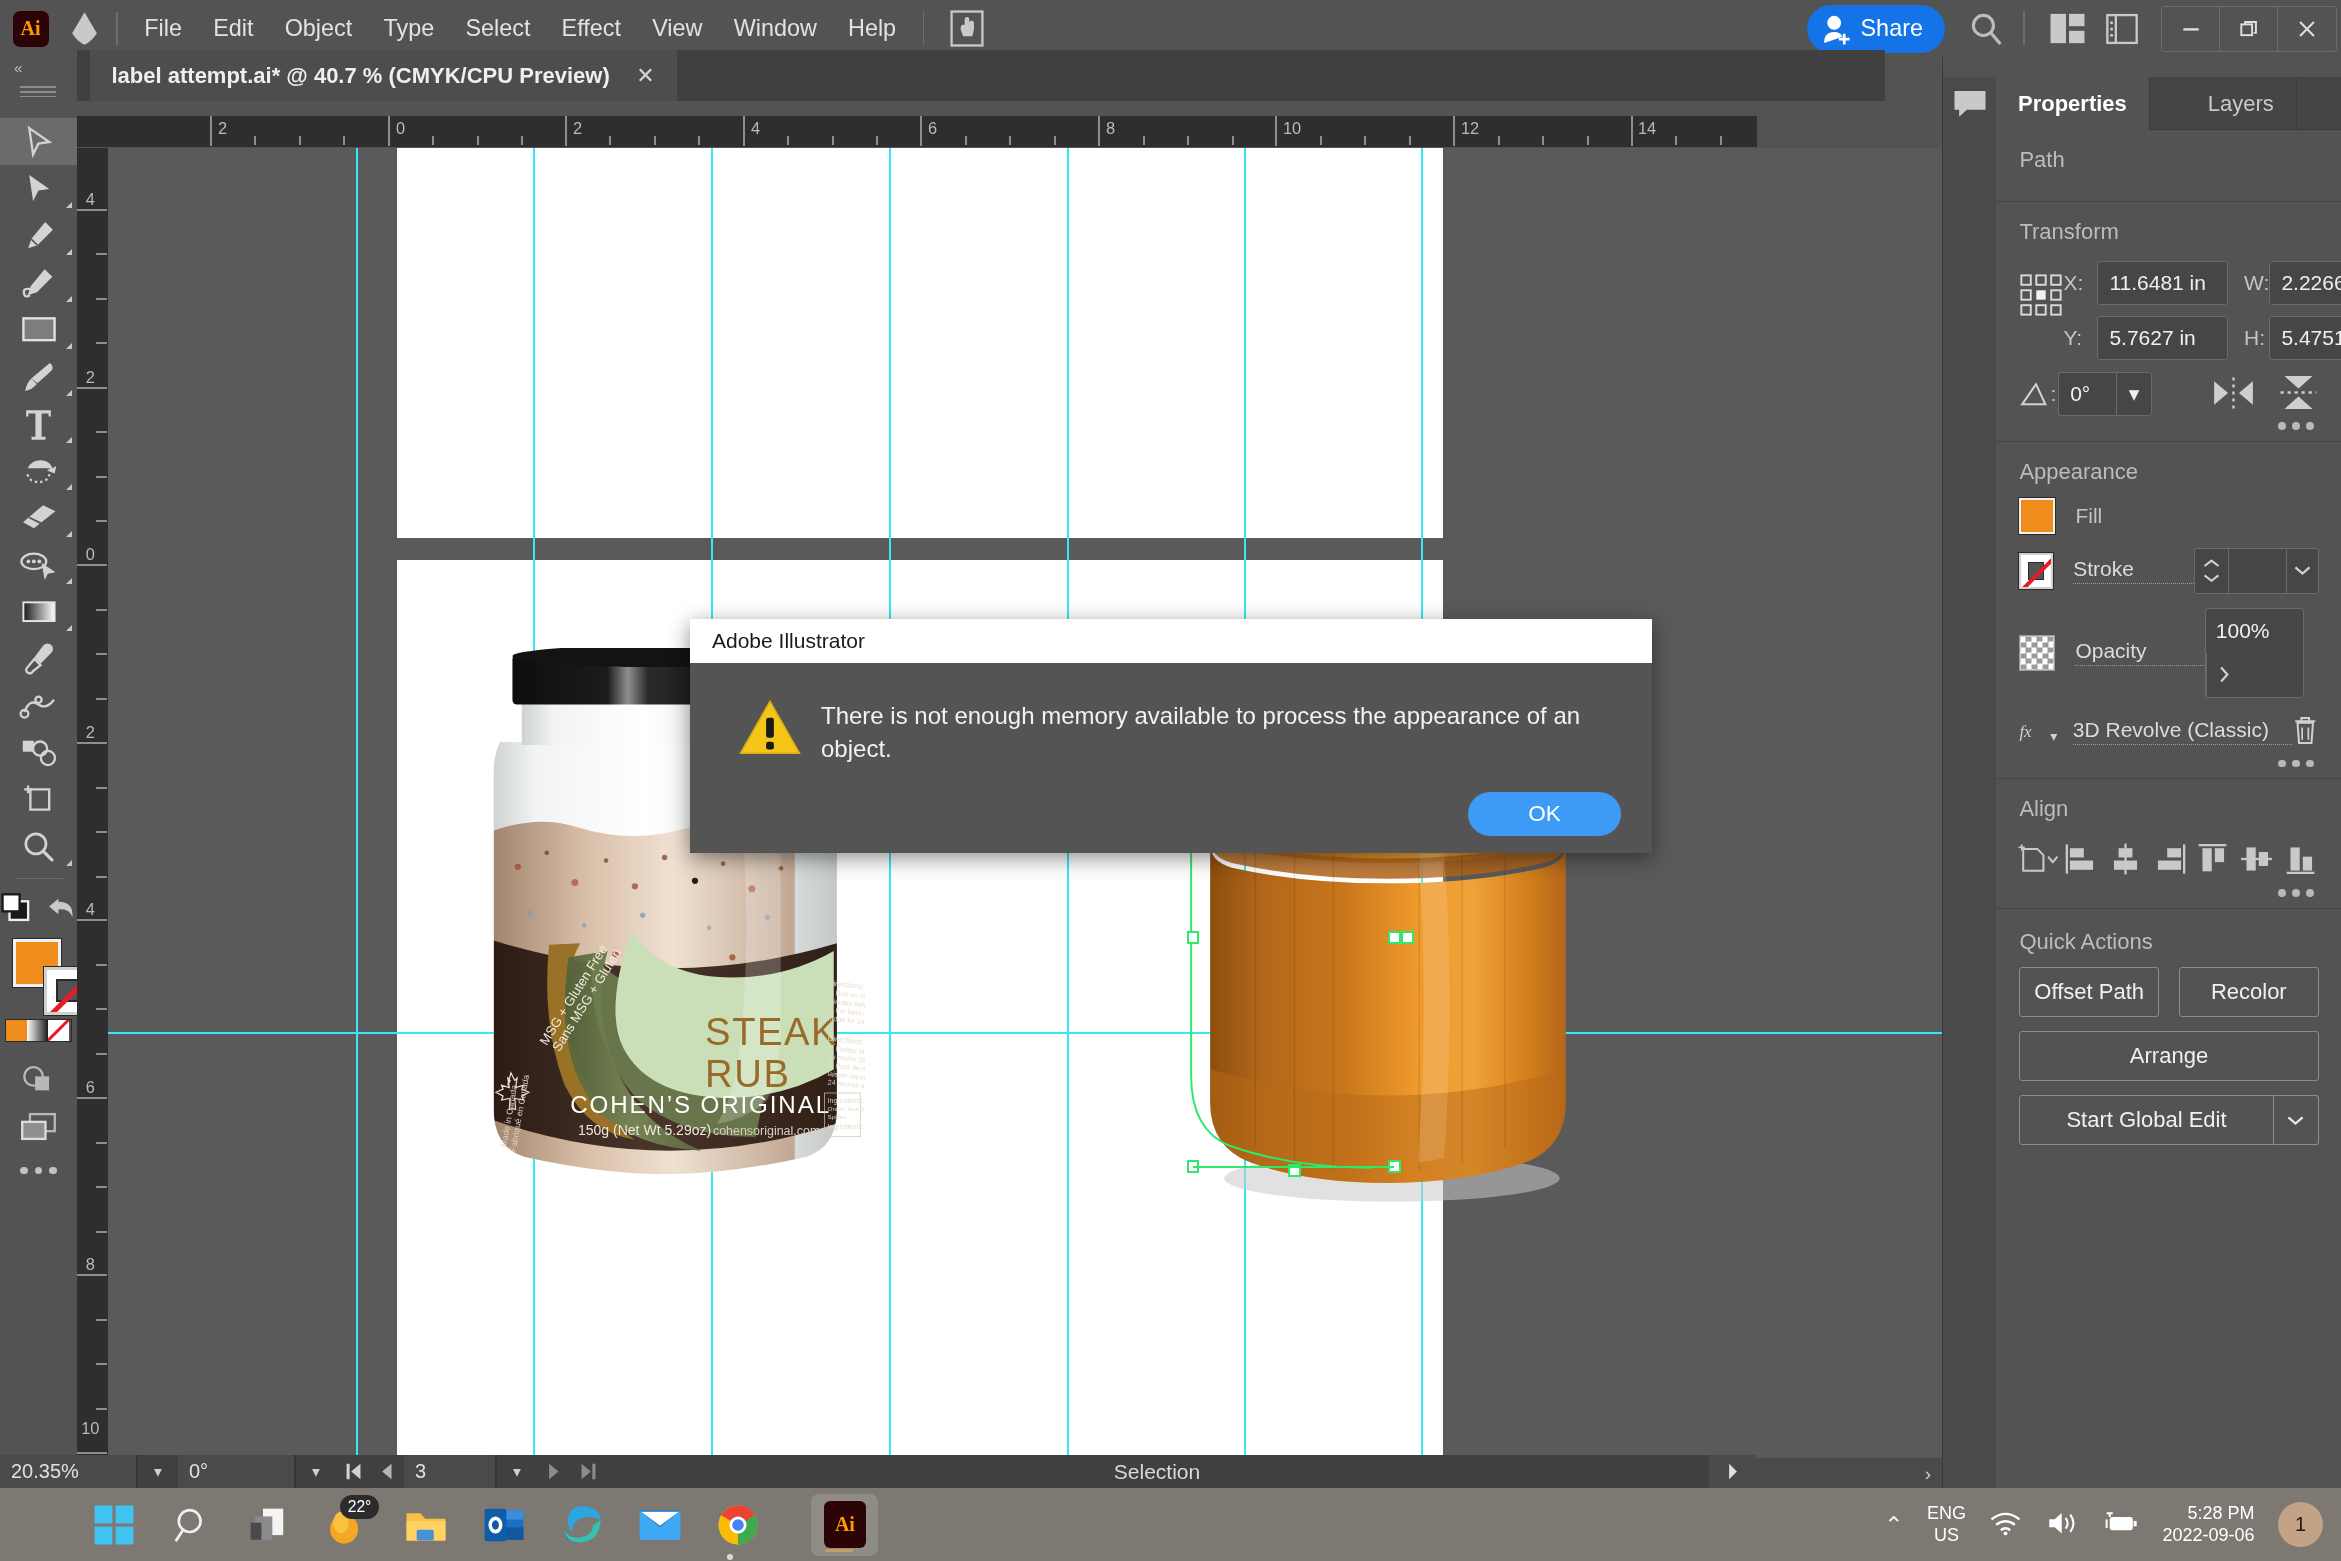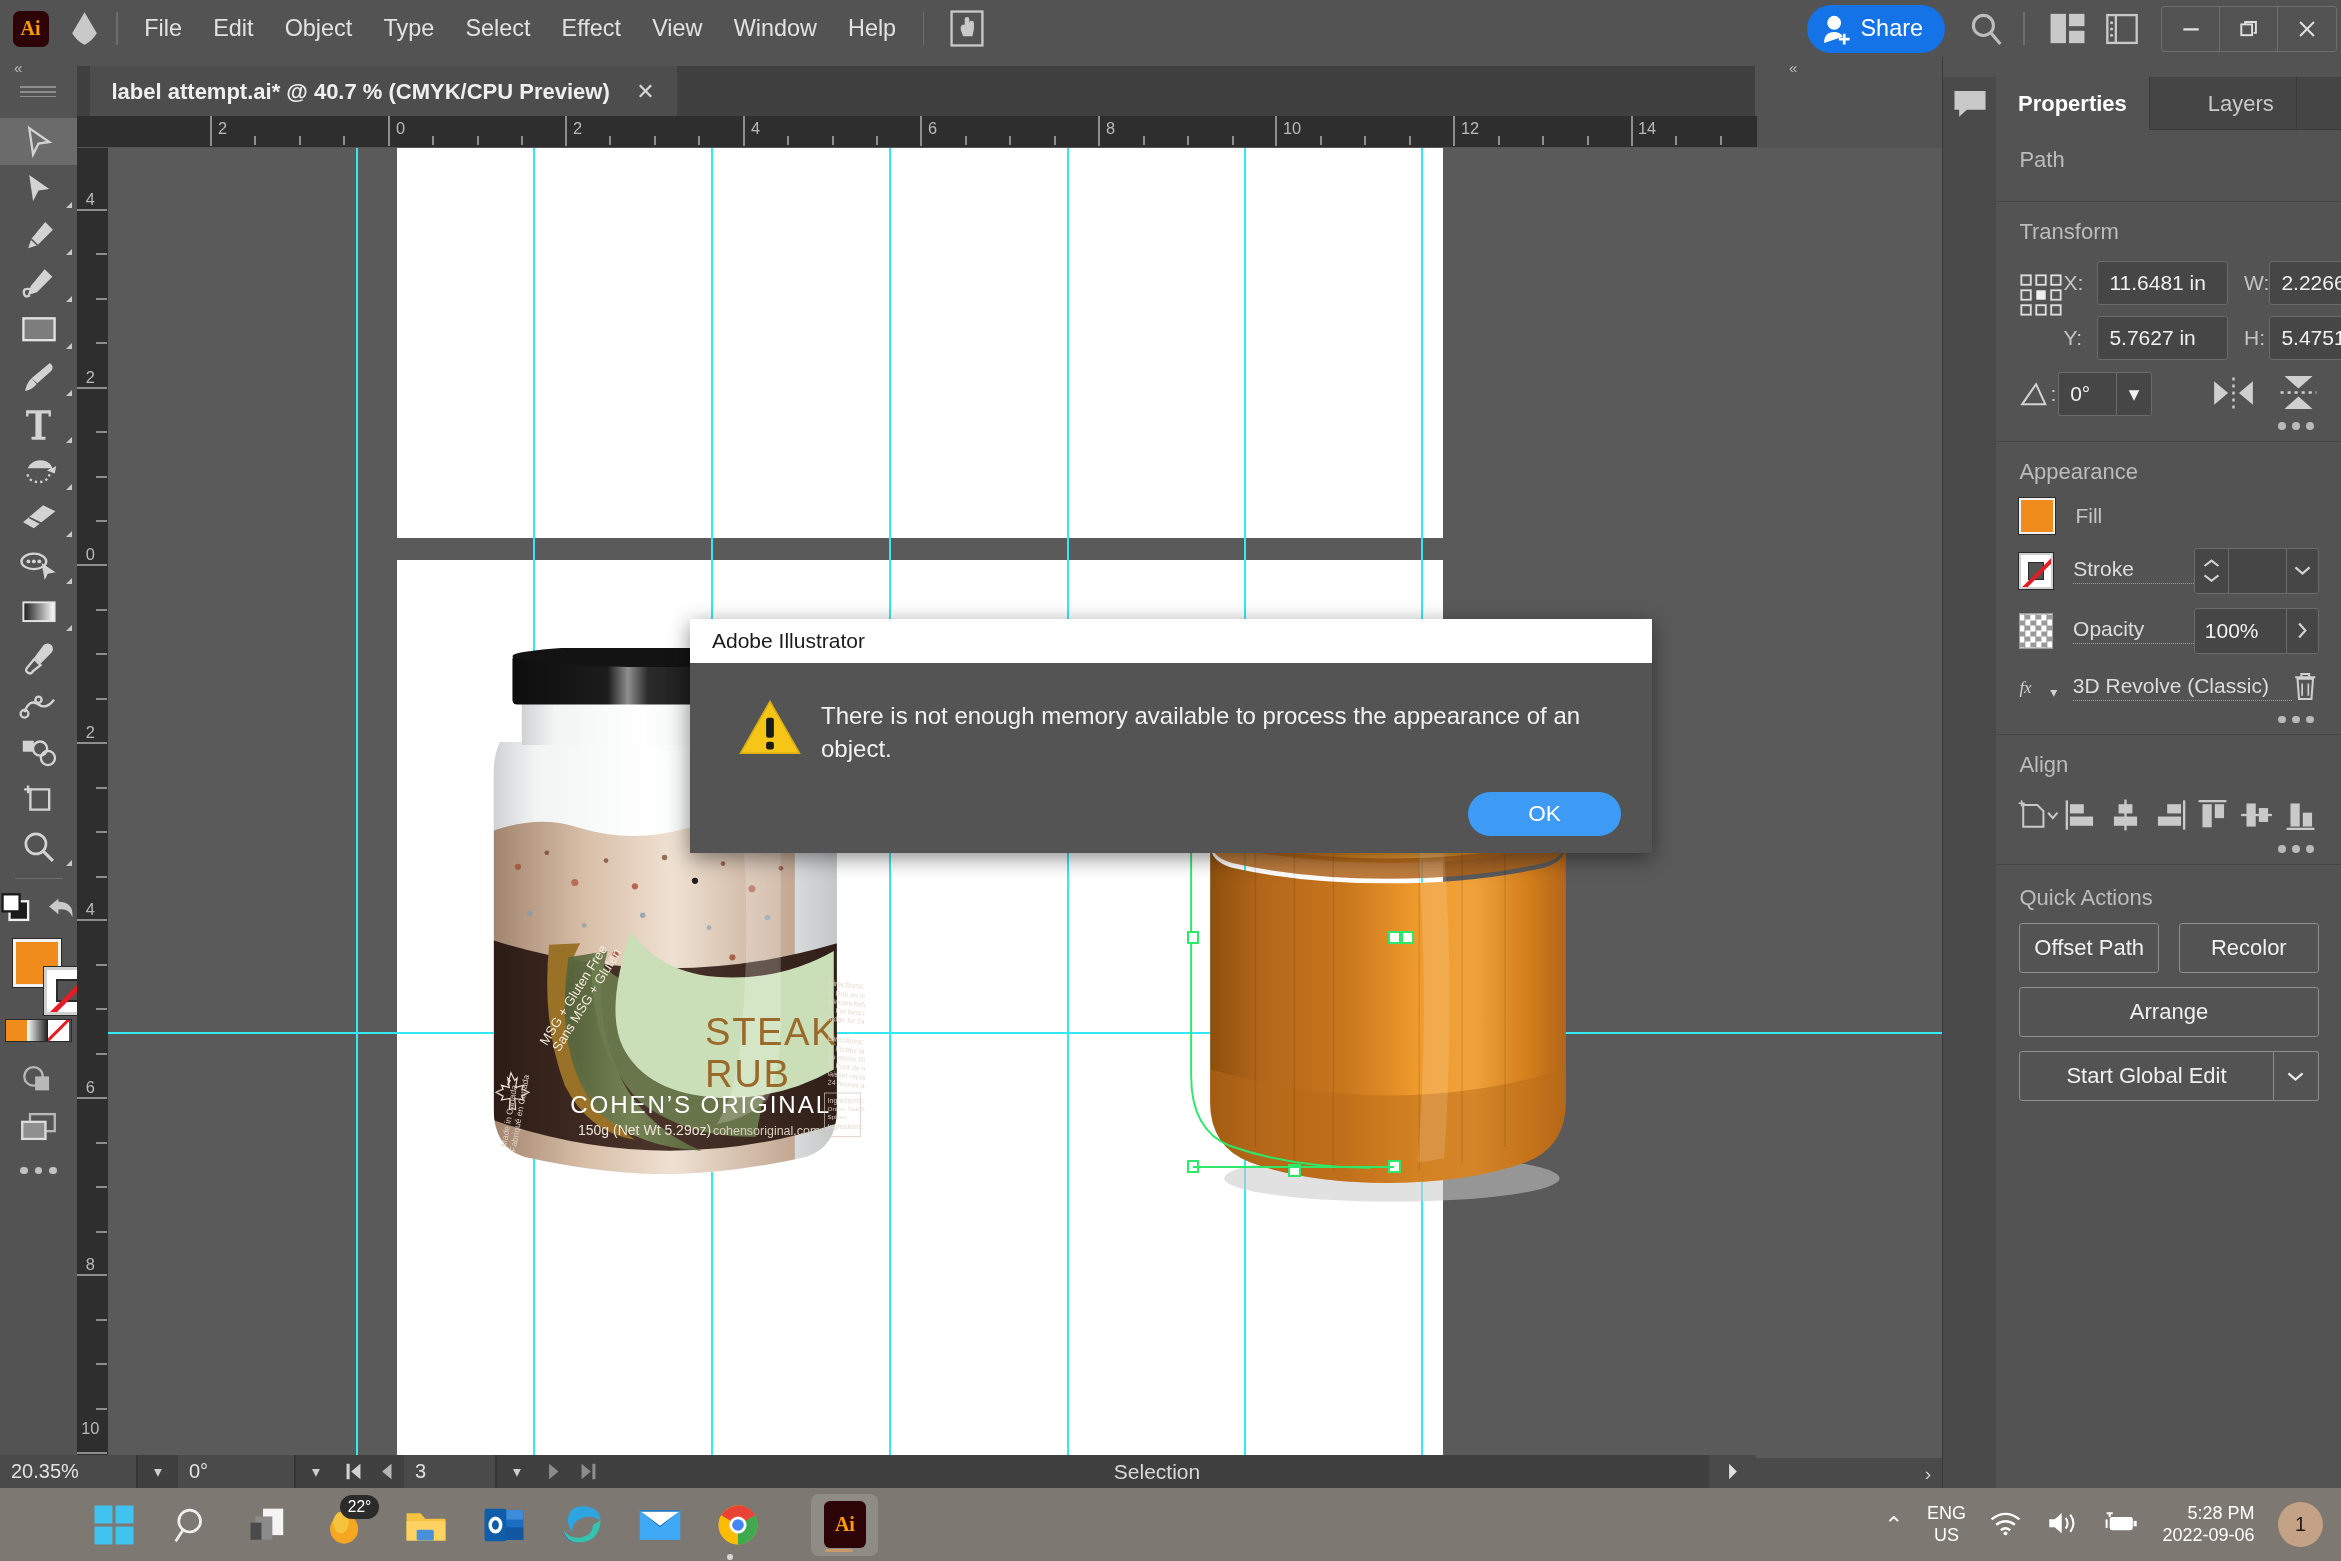--- a/index.html
+++ b/index.html
@@ -25,21 +25,21 @@
   .ws-ico{width:45px;height:45px;display:flex;align-items:center;justify-content:center;margin-left:9.4px;}
   .wbtns{display:flex;margin-left:17px;border:0.8px solid #6e6e6e;border-radius:3.1px;overflow:hidden;}
   .wbtn{width:58px;height:44px;display:flex;align-items:center;justify-content:center;border-right:0.8px solid #6e6e6e;}
   .wbtn:last-child{border-right:none;}
 
   
   .collapse-row{position:absolute;left:0;top:57px;width:2342px;height:20px;background:#535353;}
   .cc{position:absolute;font-size:15px;color:#bdbdbd;top:1.6px;}
 
   
-  .tabbar{position:absolute;left:77px;top:66px;width:1678px;height:51px;background:#404040;}
+  .tabbar{position:absolute;left:77px;top:50px;width:1808px;height:51px;background:#404040;}
   .doctab{position:absolute;left:12.5px;top:0;height:51px;background:#4d4d4d;display:flex;align-items:center;padding:0 0 0 22px;}
   .doctab .tlabel{font-size:22px;color:#efefef;font-weight:bold;}
   .doctab .tclose{margin:0 22px 0 26.5px;font-size:22px;color:#d6d6d6;}
 
   
   .toolbar{position:absolute;left:0;top:77px;width:77px;bottom:70px;background:#535353;padding-top:41px;}
   .tgrip{position:absolute;top:9.4px;left:20px;width:36px;height:11px;}
   .tgrip i{display:block;height:1.6px;background:#8d8d8d;margin-bottom:3.1px;}
   .tool{position:relative;width:77px;height:47px;display:flex;align-items:center;justify-content:center;}
   .tool.sel{background:#6b6b6b;}
@@ -854,21 +854,21 @@
                   <path d="M3 3 L12 11 L21 3" fill="none" stroke="#d2d2d2" stroke-width="2.8"></path>
                 </svg>
             </div>
           </div>
         </div>
 
         <div class="row" style="margin-bottom:17px;">
           <div style="width:36px;height:36px;border:1.6px solid #9a9a9a;background:
                repeating-conic-gradient(#9a9a9a 0% 25%, #ffffff 0% 50%) 50%/11px 11px;"></div>
           <span class="lbl-dot" style="margin-left:20px;width:130px;">Opacity</span>
-          <div style="display:flex;border:0.8px solid #6b6b6b;border-radius:3.1px;overflow:hidden;background:#464646;">
+          <div style="display:flex;border:0.8px solid #6b6b6b;border-radius:3.1px;overflow:hidden;background:#464646;flex-direction:column;">
             <div style="width:97px;height:44px;display:flex;align-items:center;padding-left:9.4px;font-size:21px;color:#f0f0f0;">100%</div>
             <div style="width:34px;height:44px;display:flex;align-items:center;justify-content:center;border-left:0.8px solid #6b6b6b;">
               <svg width="12.5" height="19" viewBox="0 0 16 24">
                   <path d="M4 3 L12 12 L4 21" fill="none" stroke="#d2d2d2" stroke-width="2.8"></path>
                 </svg>
             </div>
           </div>
         </div>
 
         <div class="row" style="margin-bottom:4.7px;">

